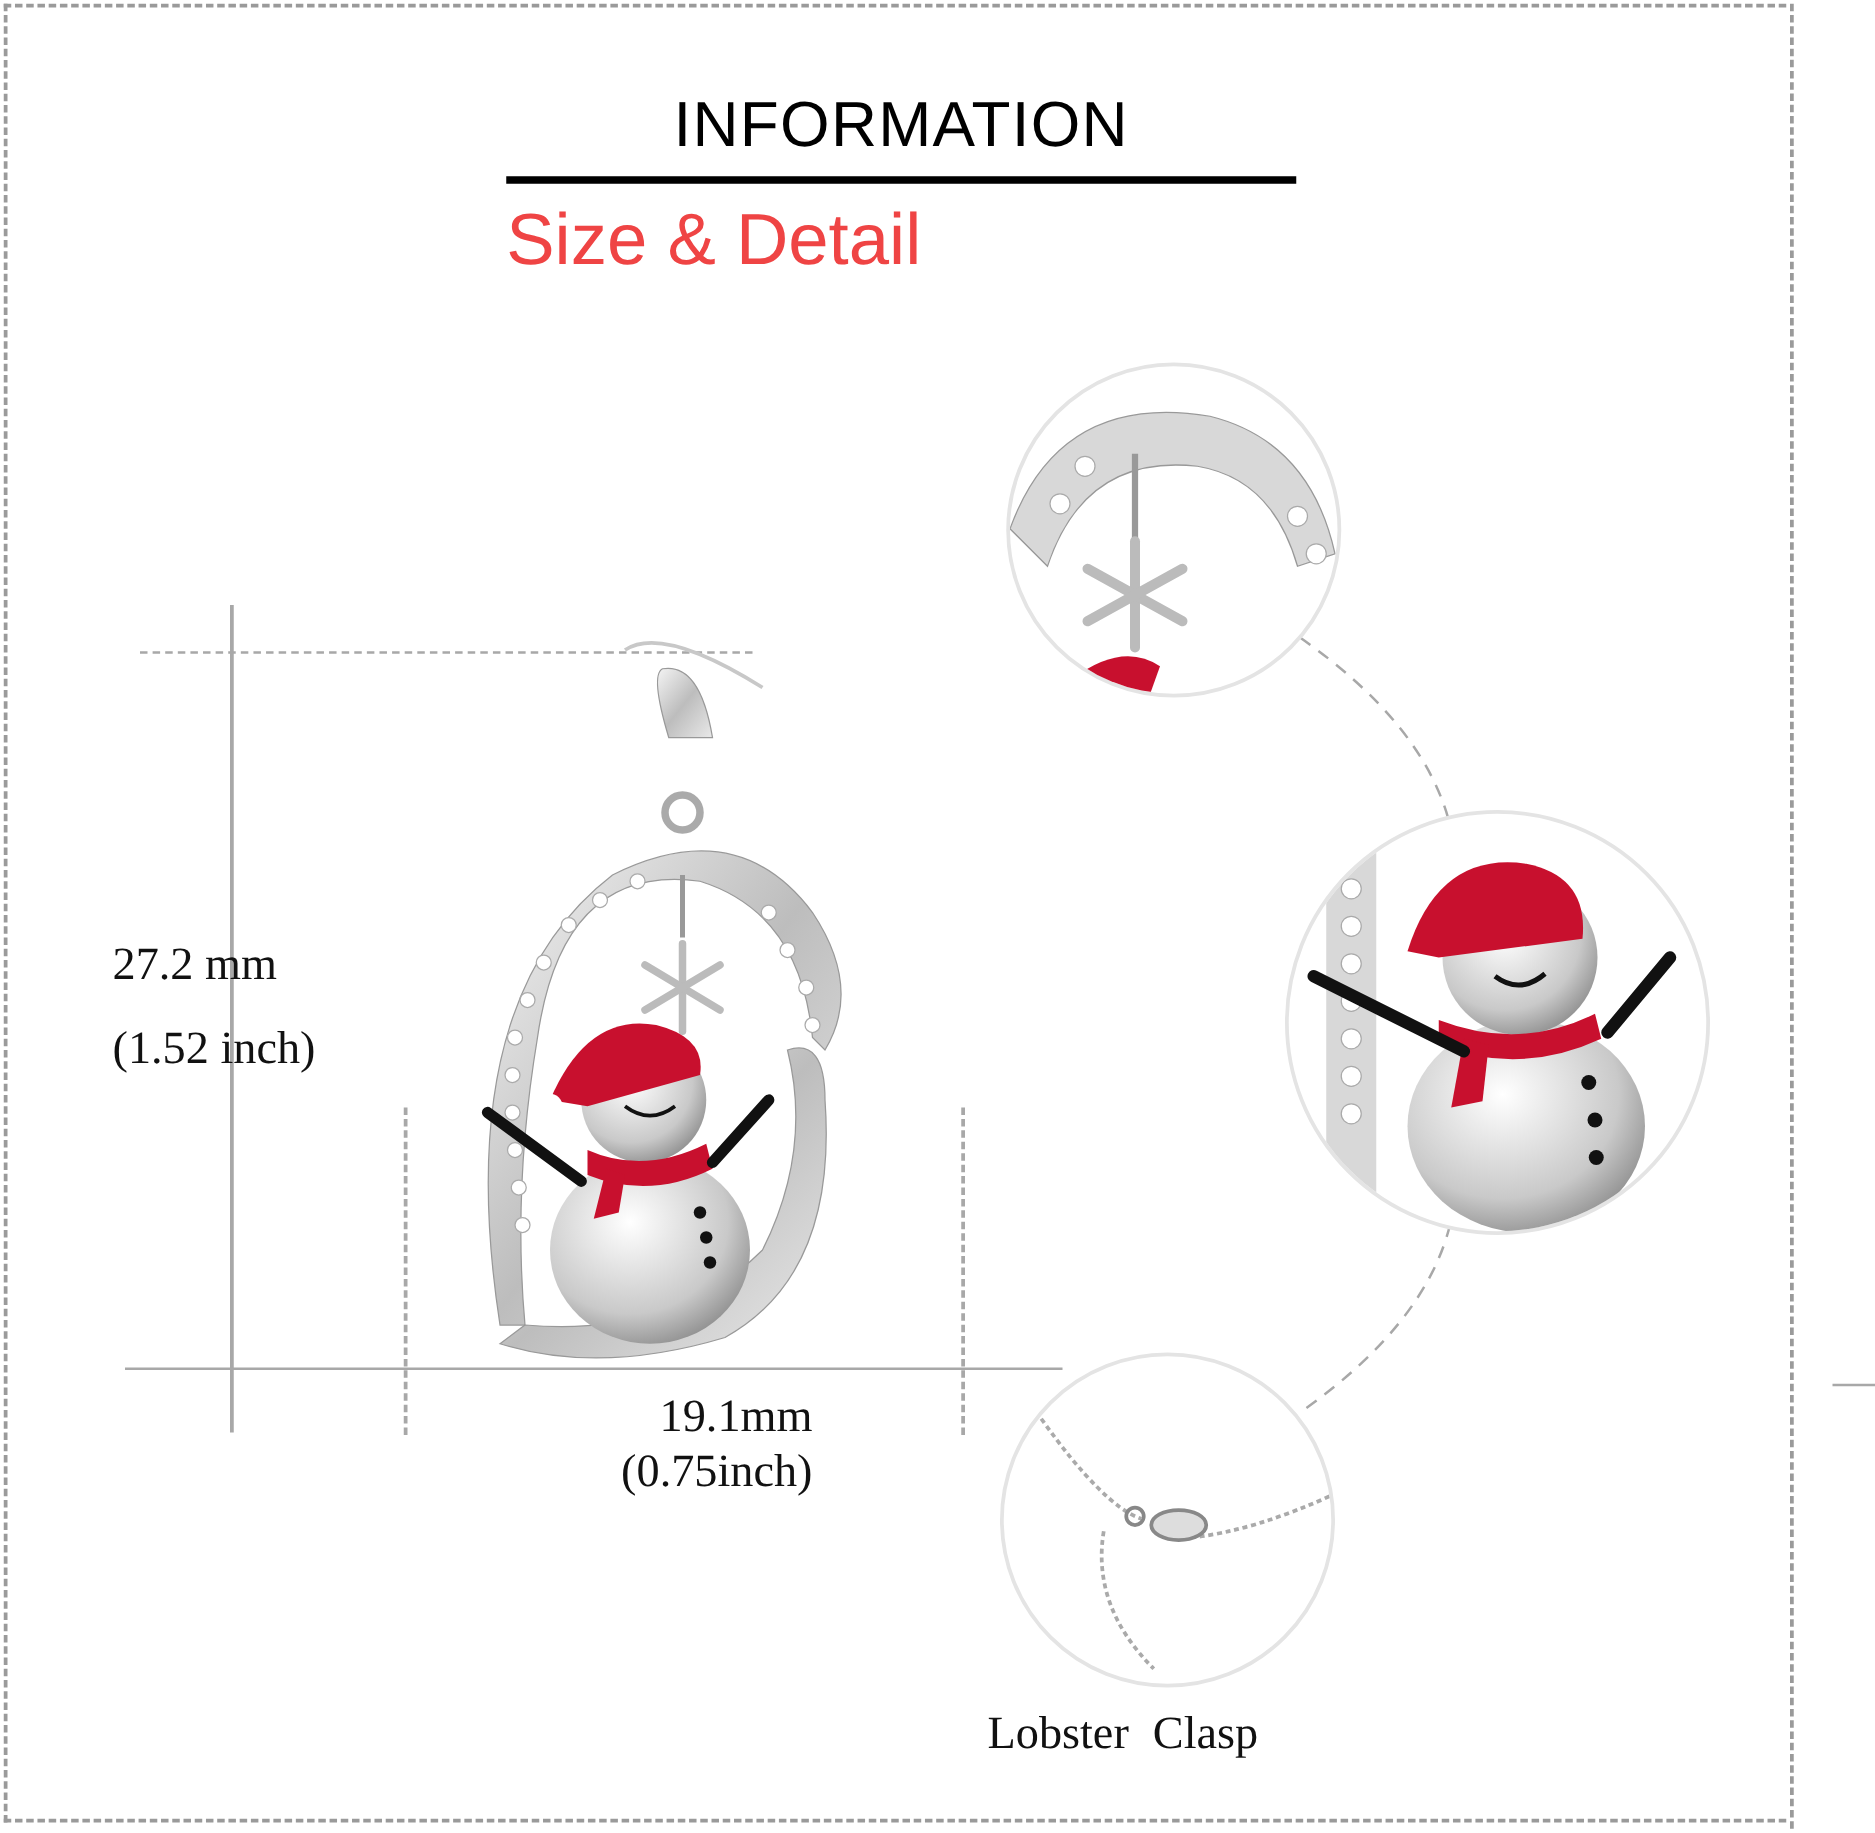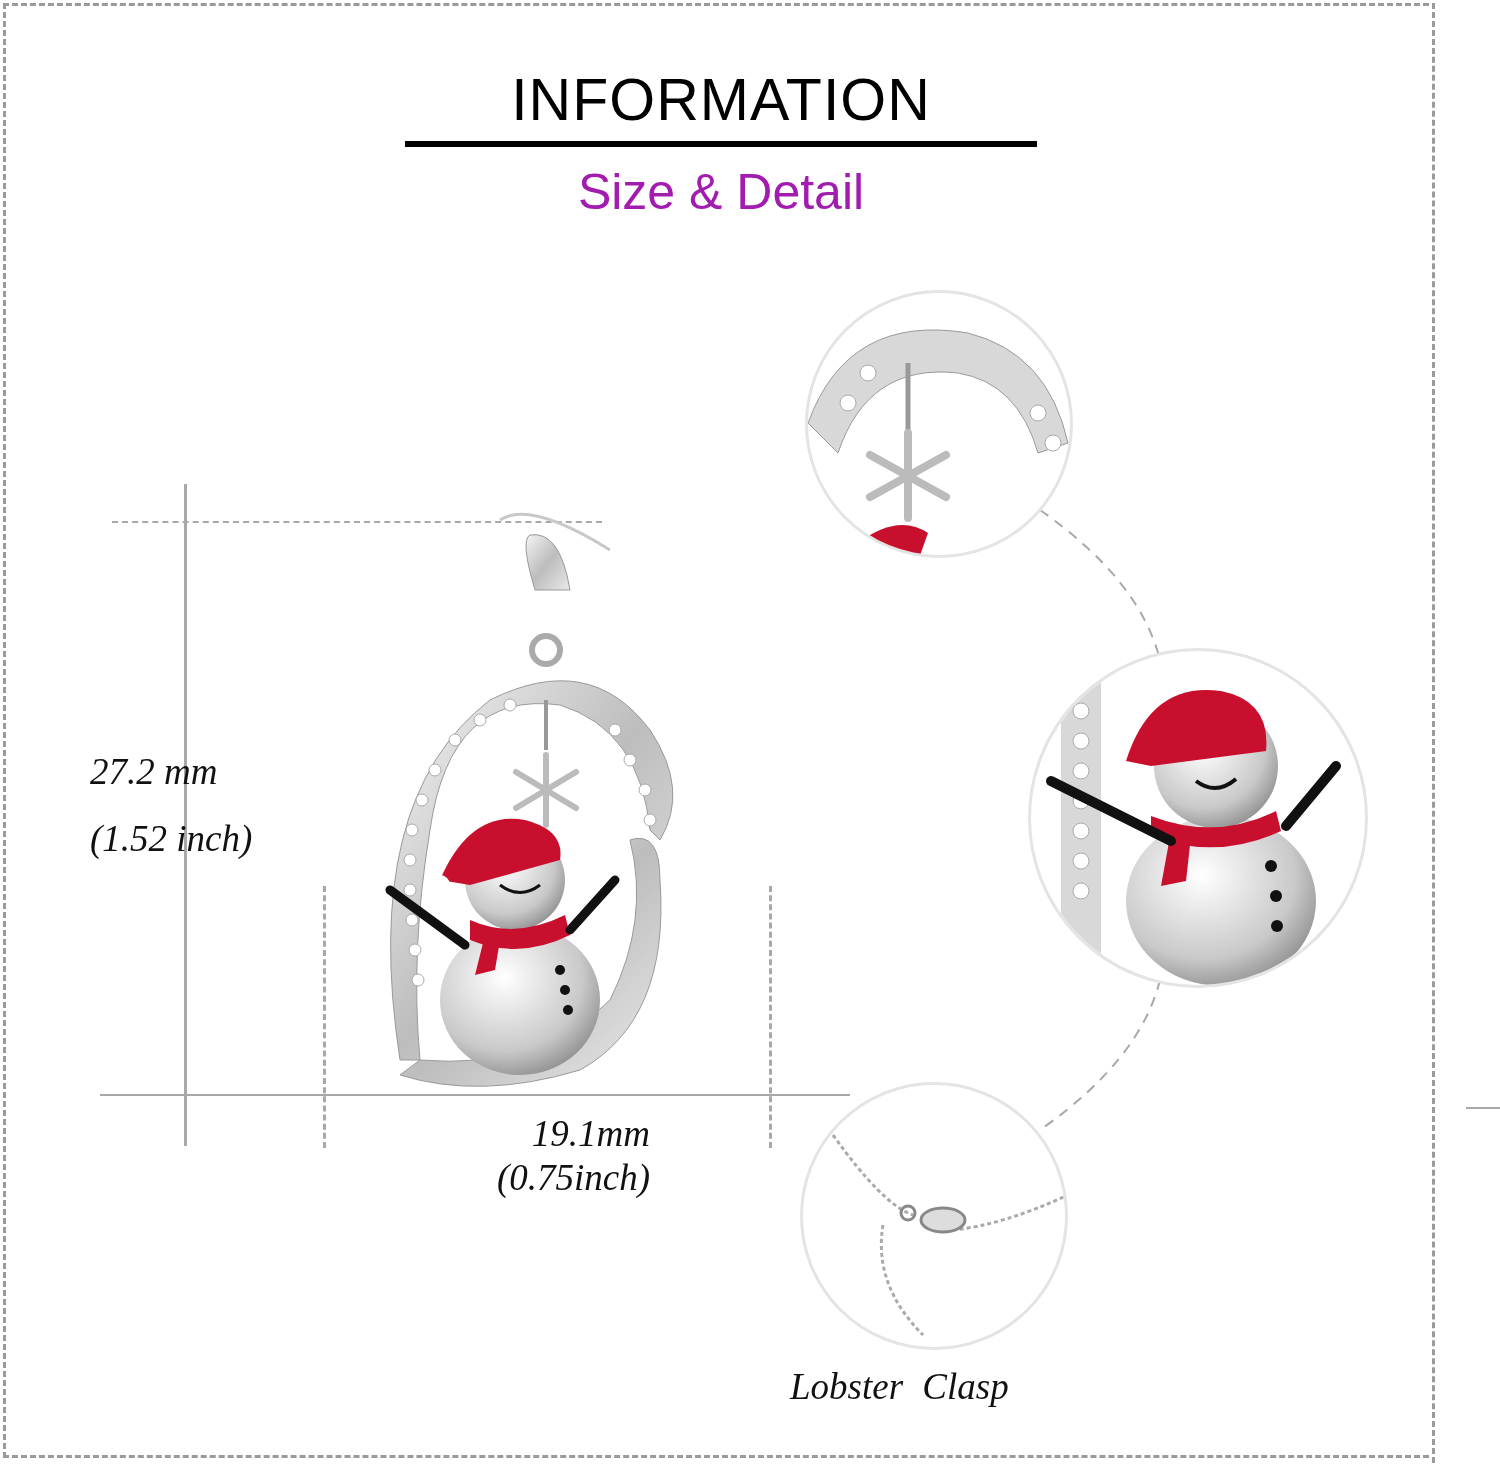--- a/index.html
+++ b/index.html
@@ -1,22 +1,22 @@
 <!DOCTYPE html>
 <html><head>
 <meta charset="utf-8">
 <style>
   html, body { margin:0; padding:0; background:#fff; }
   body { width:1500px; height:1466px; position:relative; overflow:hidden; font-family:"Liberation Sans", sans-serif; }
   .frame { position:absolute; left:3px; top:3px; width:1426px; height:1455px; border:3px dashed #9a9a9a; box-sizing:border-box; border-right:none; }
   .frame-right { position:absolute; left:1432px; top:3px; width:0; height:1460px; border-left:3px dashed #9a9a9a; }
-  .title { position:absolute; left:405px; top:55px; width:632px; text-align:center; font-size:59px; letter-spacing:1px; color:#000; line-height:90px; }
+  .title { position:absolute; left:405px; top:55px; width:632px; text-align:center; font-size:51px; letter-spacing:1px; color:#000; line-height:90px; }
   .title-rule { position:absolute; left:405px; top:141px; width:632px; height:6px; background:#000; }
-  .subtitle { position:absolute; left:405px; top:162px; width:632px; text-align:center; font-size:50px; color:#a21caf; line-height:60px; }
-  .serif { font-family:"Liberation Serif", serif; color:#111;font-style:italic; }
+  .subtitle { position:absolute; left:405px; top:162px; width:632px; font-size:58px; color:#ef4444; line-height:60px; }
+  .serif { font-family:"Liberation Serif", serif; color:#111; }
   .dim-h { position:absolute; left:90px; top:748px; font-size:37px; line-height:48px; }
   .dim-h2 { position:absolute; left:90px; top:815px; font-size:37px; line-height:48px; }
   .dim-w { position:absolute; left:420px; top:1112px; width:230px; text-align:right; font-size:37px; line-height:44px; }
   .clasp-label { position:absolute; left:790px; top:1365px; width:300px; text-align:left; font-size:37px; line-height:44px; word-spacing:10px; }
   .line { position:absolute; background:#a8a8a8; }
   .dline-h { position:absolute; height:0; border-top:2px dashed #a8a8a8; }
   .dline-v { position:absolute; width:0; border-left:3px dashed #a8a8a8; }
   .circle { position:absolute; border-radius:50%; border:3px solid #e4e4e4; background:#fff; overflow:hidden; box-sizing:border-box; }
 </style>
 </head>

